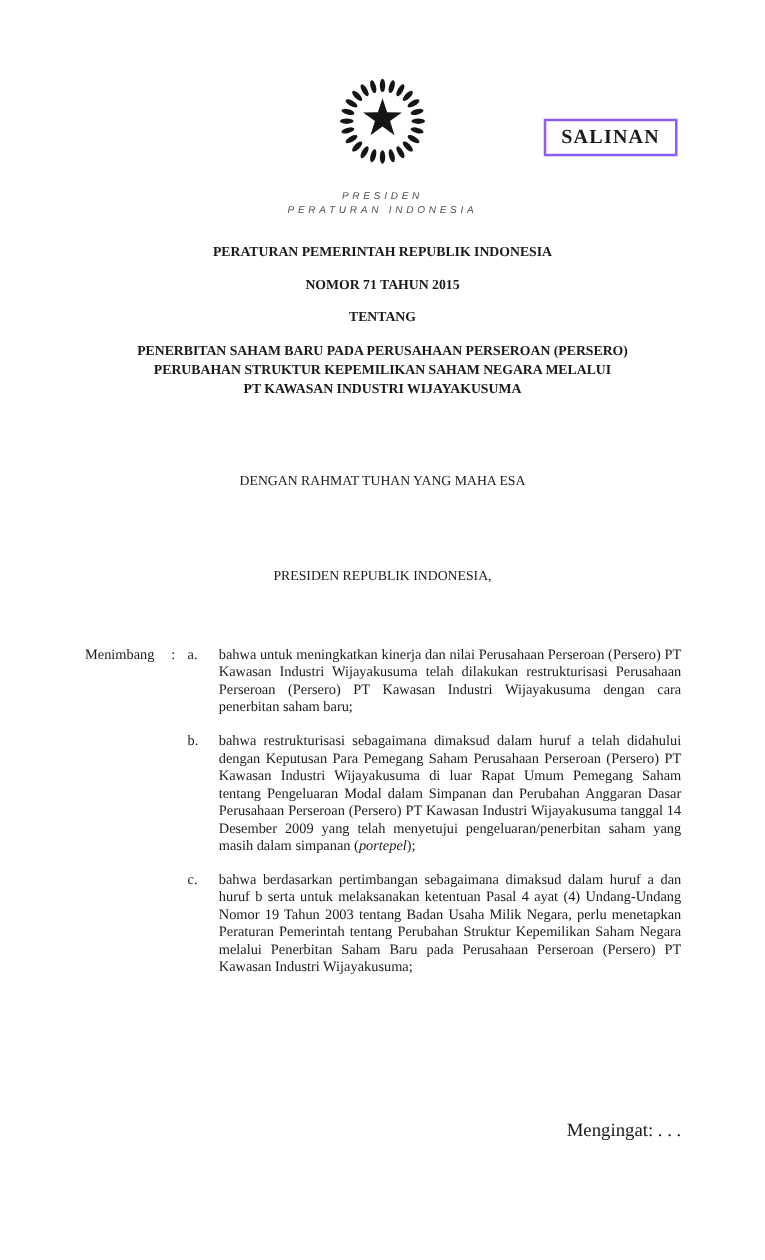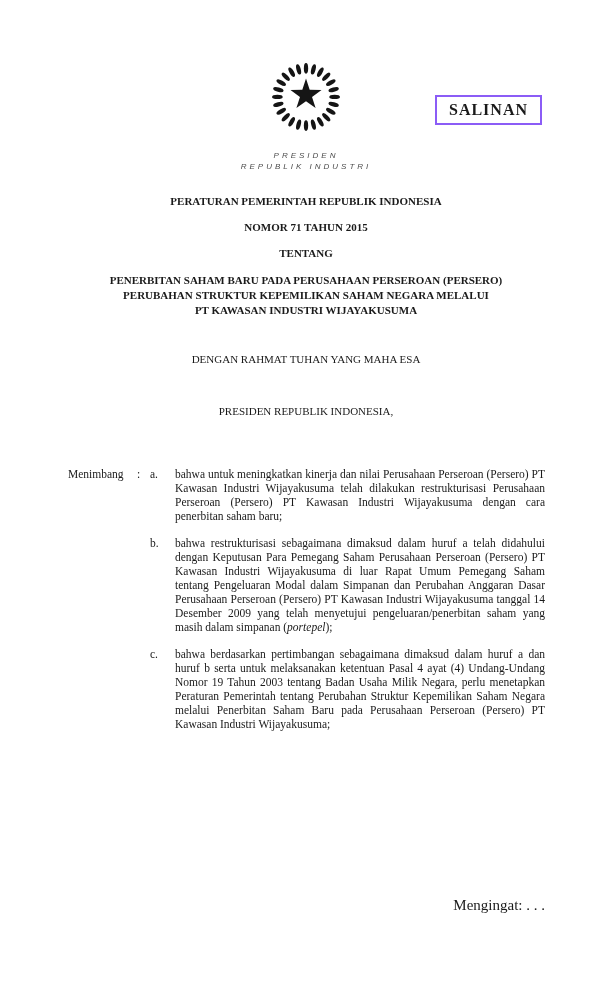--- a/index.html
+++ b/index.html
@@ -51,26 +51,26 @@
   }
   .title-line { margin-bottom: 13px; }
   .subject {
     margin: 9px auto 0 auto;
     max-width: 470px;
     text-align: center;
     font-size: 11px;
     line-height: 15px;
   }
   .invocation {
-    margin-top: 35px;
+    margin-top: 60px;
     text-align: center;
     font-size: 11px;
   }
   .authority {
-    margin-top: 40px;
+    margin-top: 64px;
     text-align: center;
     font-size: 11px;
   }
   .considering {
     margin: 50px 67px 0 68px;
     font-size: 11.5px;
     line-height: 14px;
   }
   .cons-row {
     display: grid;
@@ -125,21 +125,21 @@
         <use href="#lf" transform="rotate(285 45 40)"></use>
         <use href="#lf" transform="rotate(300 45 40)"></use>
         <use href="#lf" transform="rotate(315 45 40)"></use>
         <use href="#lf" transform="rotate(330 45 40)"></use>
         <use href="#lf" transform="rotate(345 45 40)"></use>
         <polygon points="45,22 48.6,33 60.2,33.1 50.9,39.9 54.4,50.9 45,44.2 35.6,50.9 39.1,39.9 29.8,33.1 41.4,33"></polygon>
       </g>
     </svg>
     <div class="letterhead">
       <div>PRESIDEN</div>
-      <div>REPUBLIK INDUSTRI</div>
+      <div>PERATURAN INDONESIA</div>
     </div>
   </div>
 
   <div class="title-block">
     <div class="title-line">PERATURAN PEMERINTAH REPUBLIK INDONESIA</div>
     <div class="title-line">NOMOR 71 TAHUN 2015</div>
     <div class="title-line">TENTANG</div>
     <div class="subject">
       <div>PENERBITAN SAHAM  BARU  PADA  PERUSAHAAN PERSEROAN (PERSERO)</div>
       <div>PERUBAHAN STRUKTUR KEPEMILIKAN SAHAM NEGARA MELALUI</div>

